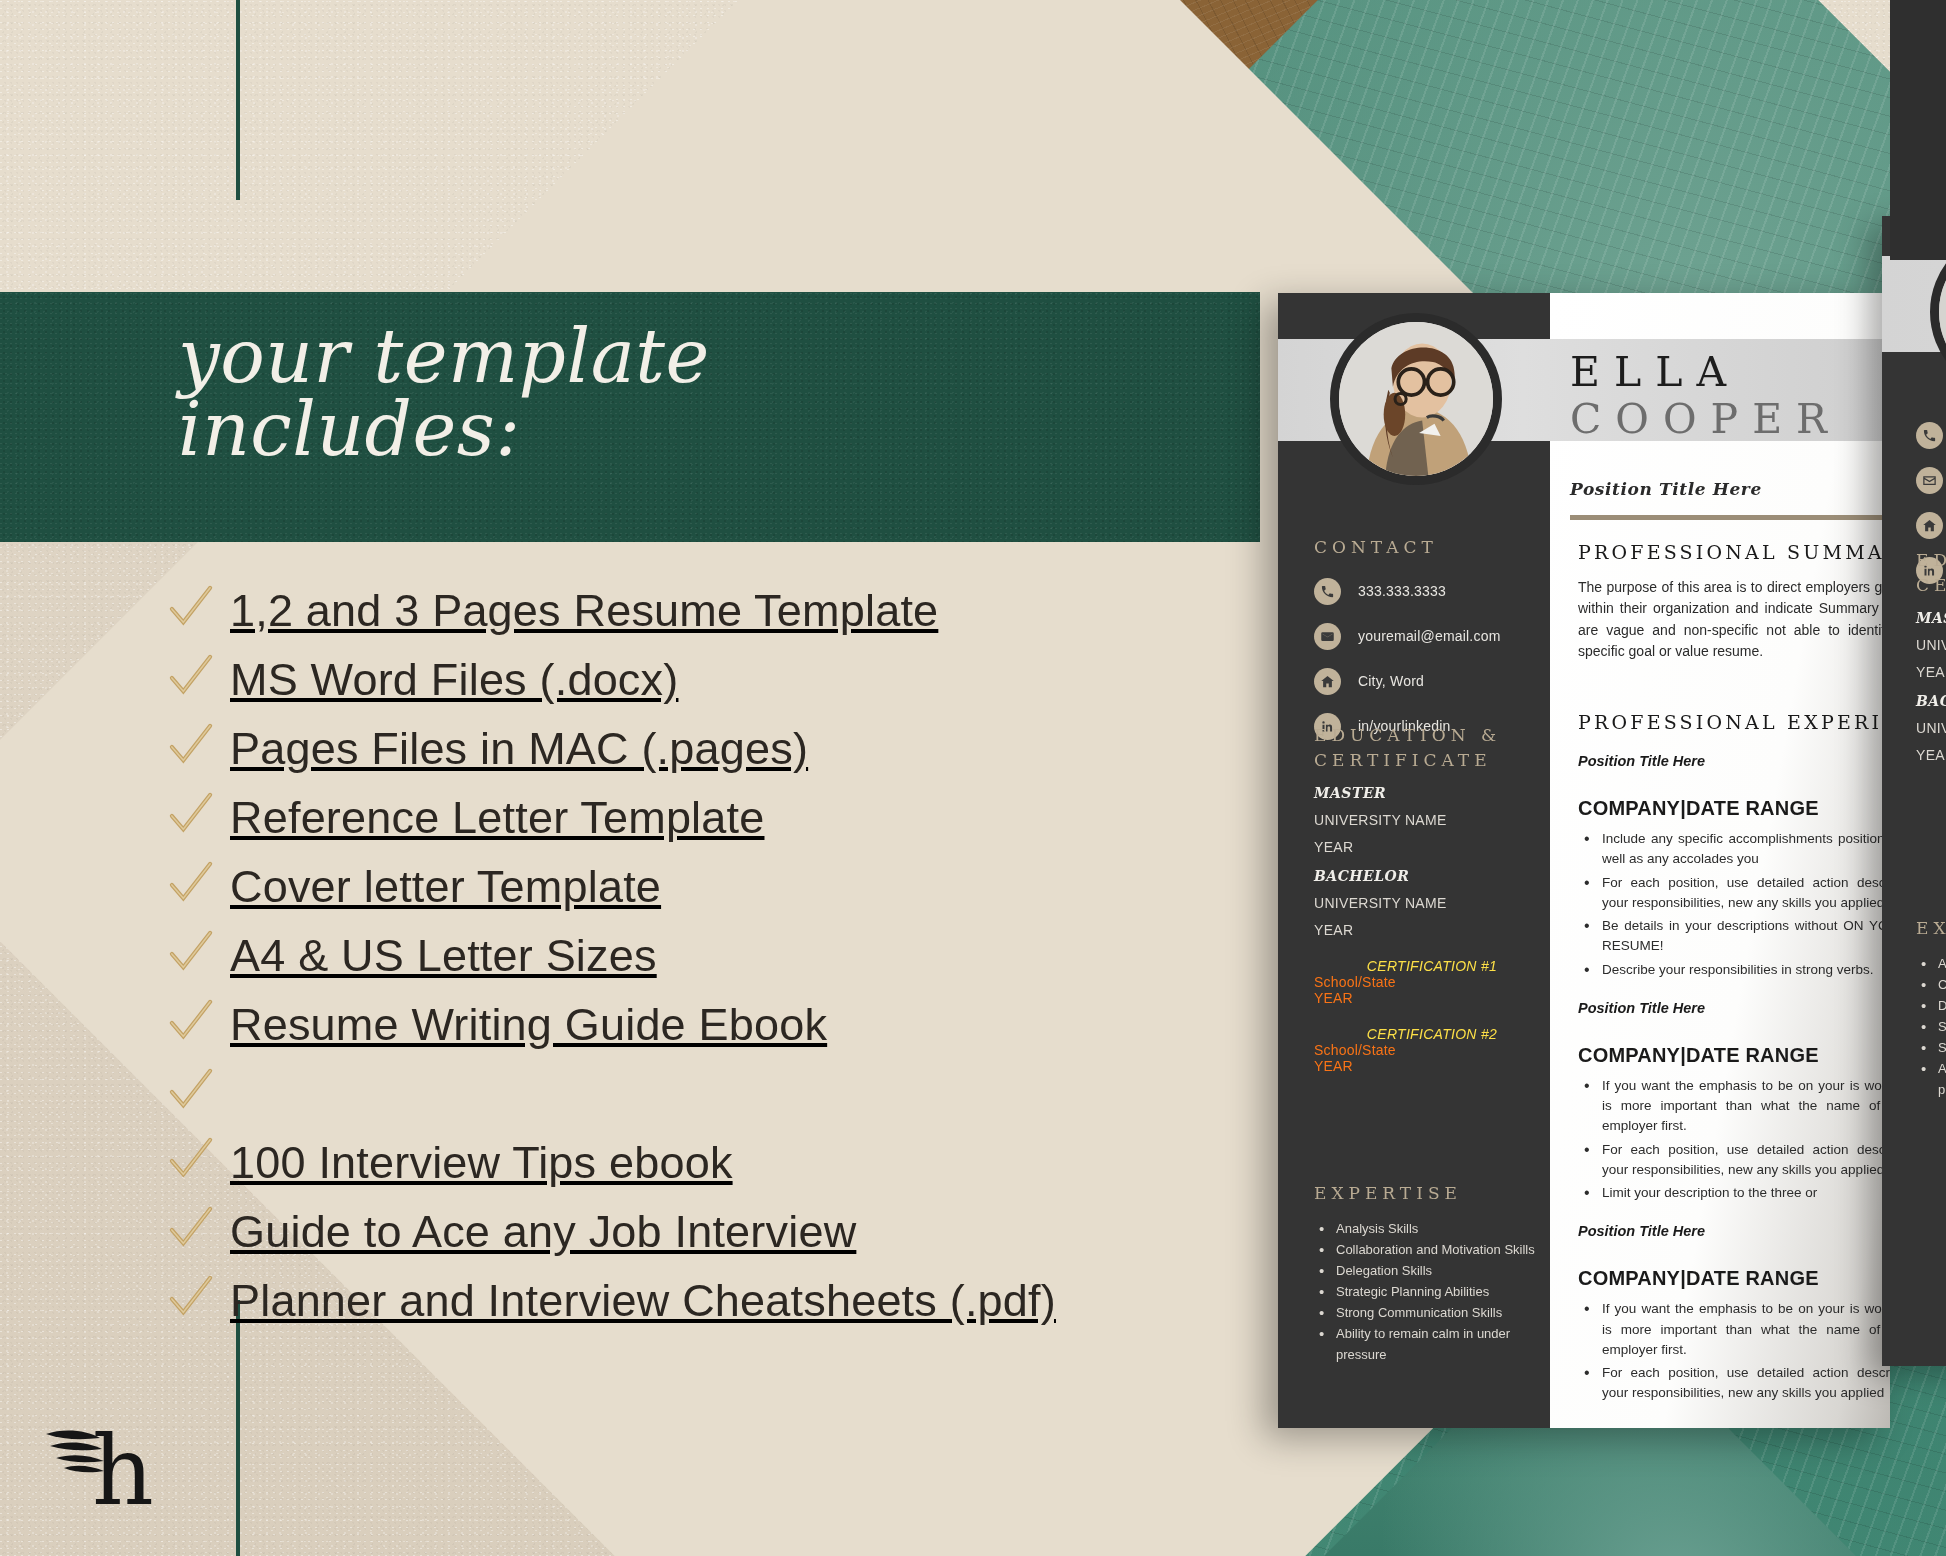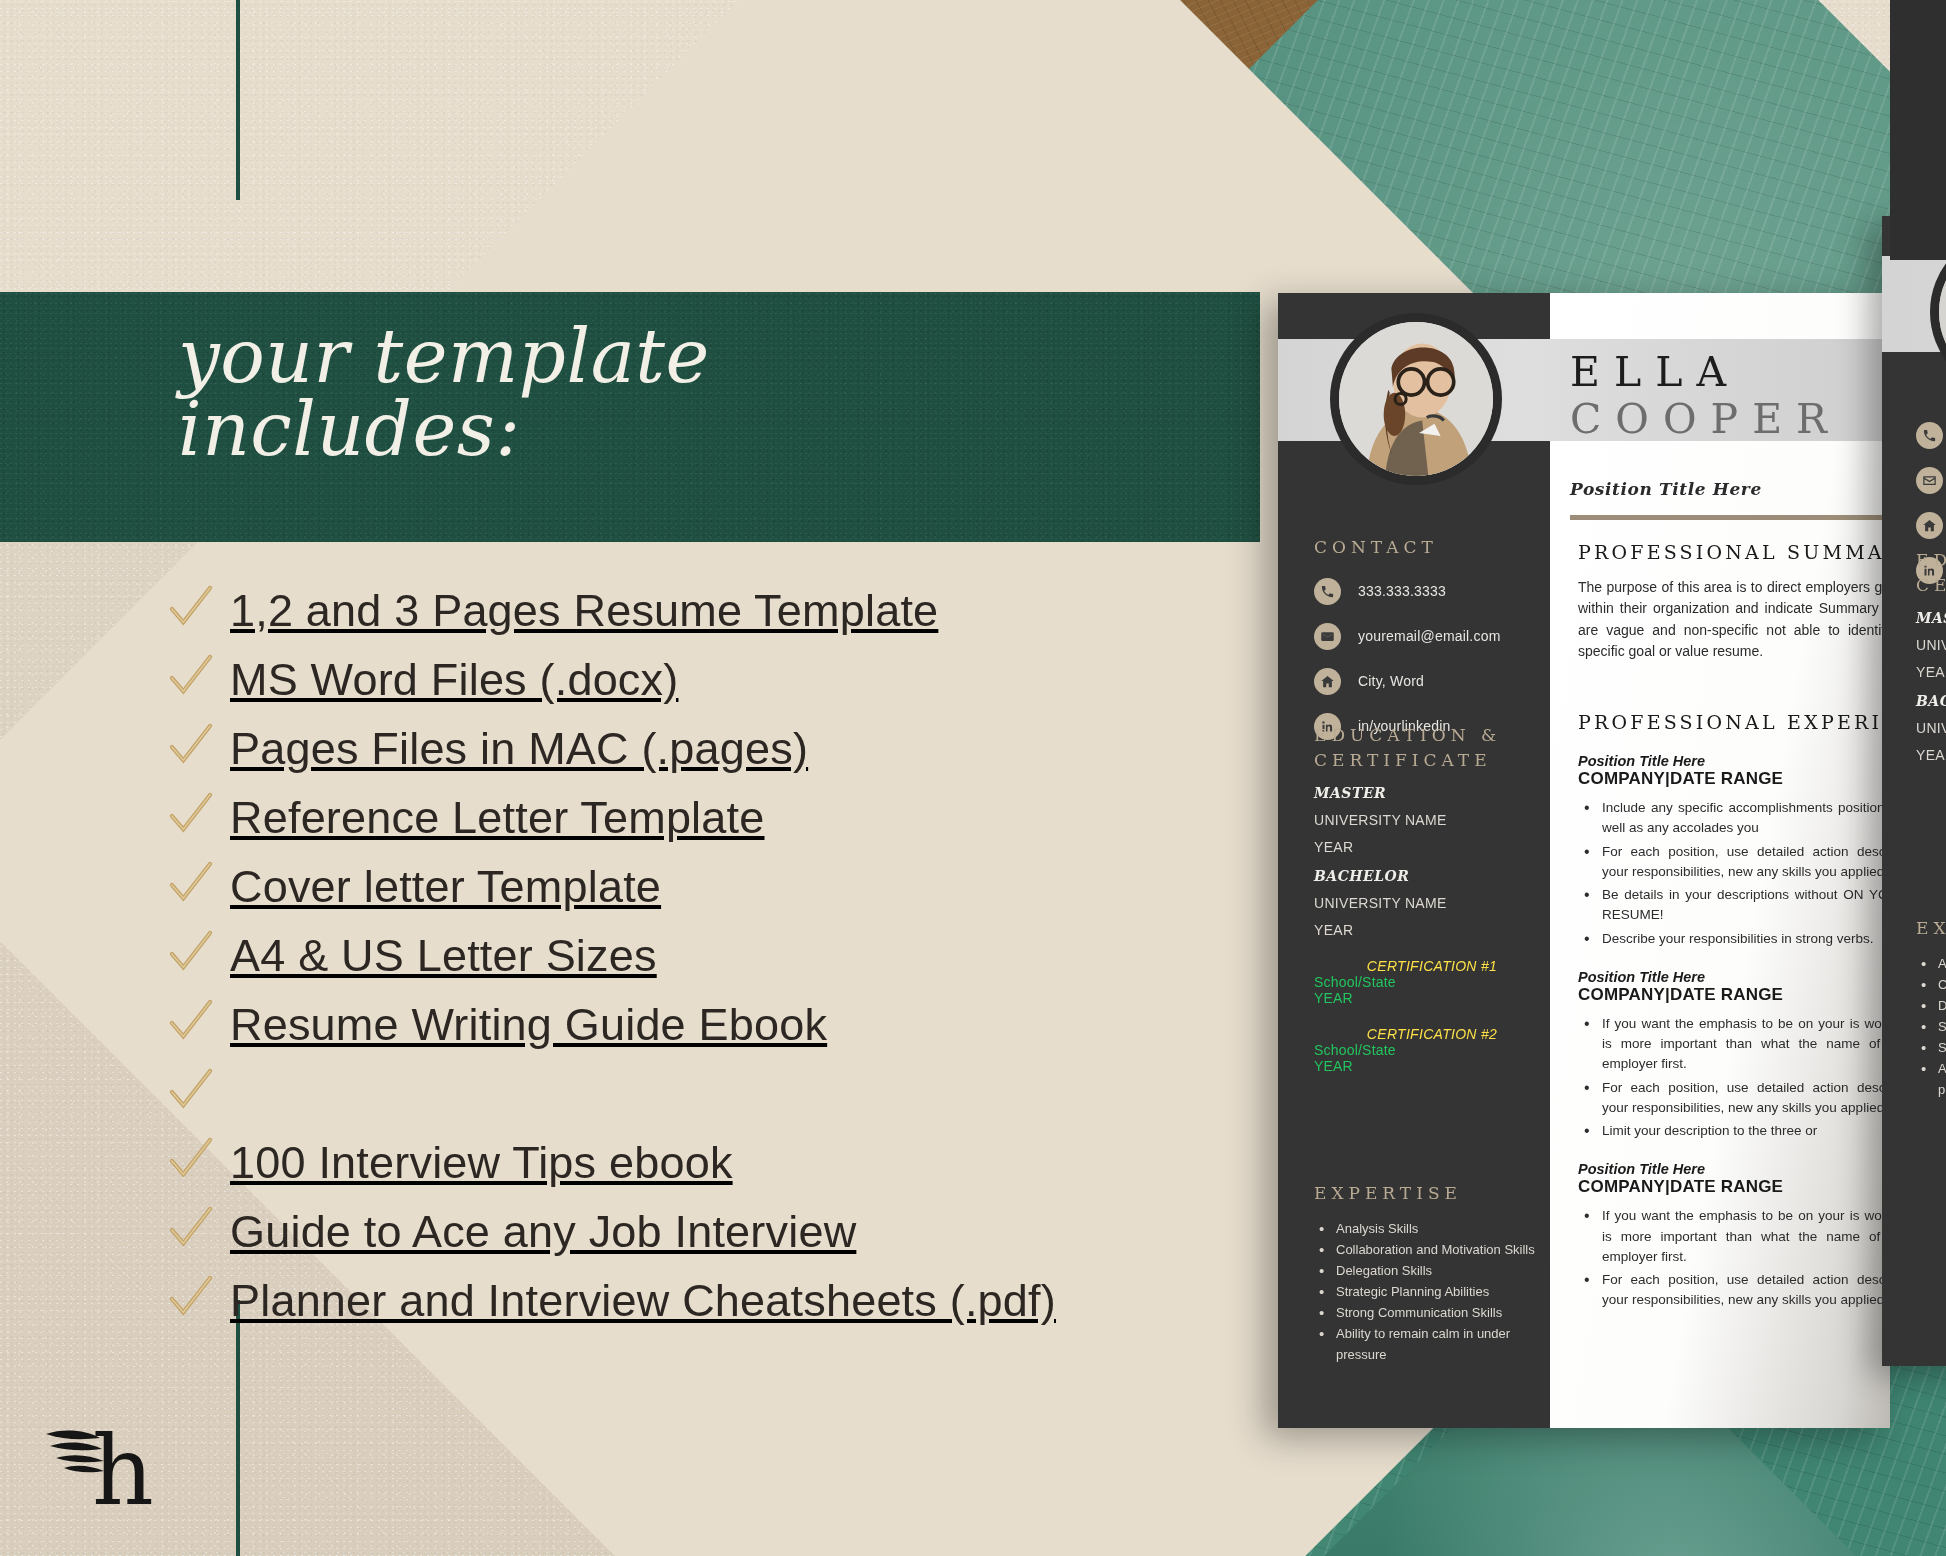--- a/index.html
+++ b/index.html
@@ -234,39 +234,39 @@
     margin-right:17px;
   }
   .ic svg{ width:15px; height:15px; fill:#3a3a3a; }
   .contact-txt{ font-size:14px; color:#e8e6e1; letter-spacing:.2px; }
 
   .edu-item{ margin-top:13px; }
   .edu-h{ font-family:"DejaVu Serif", serif; font-style:italic; font-weight:bold;
           font-size:14px; color:#f0eee9; letter-spacing:.5px; }
   .edu-l{ font-size:14px; color:#ddd9d2; margin-top:11px; letter-spacing:.3px; }
   .cert-h{ font-size:14px; font-style:italic; color:#fde047; letter-spacing:.3px;text-align:center; }
-  .cert-l{ font-size:14px; color:#22c55e; letter-spacing:.2px; }
+  .cert-l{ font-size:14px; color:#f97316; letter-spacing:.2px; }
 
   .exp-ul{ list-style:none; margin-top:12px; }
   .exp-ul li{
     font-size:13px; color:#dcd8d1; line-height:1.62; position:relative; padding-left:22px;
   }
   .exp-ul li::before{
     content:"•"; position:absolute; left:5px; top:-1px; color:#dcd8d1; font-size:15px;
   }
 
   
   .rr{ position:absolute; left:28px; width:330px; }
   .rsec{
     font-family:"DejaVu Serif", serif; font-size:19px; letter-spacing:3.2px;
     color:#1a1a1a; white-space:nowrap;
   }
   .rbody{ font-size:14px; color:#2b2b2b; line-height:1.52; margin-top:14px; text-align:justify; }
   .jt{ font-size:14.5px; font-weight:bold; font-style:italic; color:#1a1a1a; margin-top:20px; }
-  .jc{ font-size:17px; font-weight:bold; color:#1a1a1a; margin-top:0; letter-spacing:.2px; }
+  .jc{ font-size:20px; font-weight:bold; color:#1a1a1a; margin-top:28px; letter-spacing:.2px; }
   .jul{ list-style:none; margin-top:9px; }
   .jul li{
     font-size:13.5px; color:#2c2c2c; line-height:1.5; position:relative;
     padding-left:24px; margin-bottom:3px; text-align:justify;
   }
   .jul li::before{
     content:"•"; position:absolute; left:6px; top:-2px; font-size:16px; color:#2c2c2c;
   }
 
   

